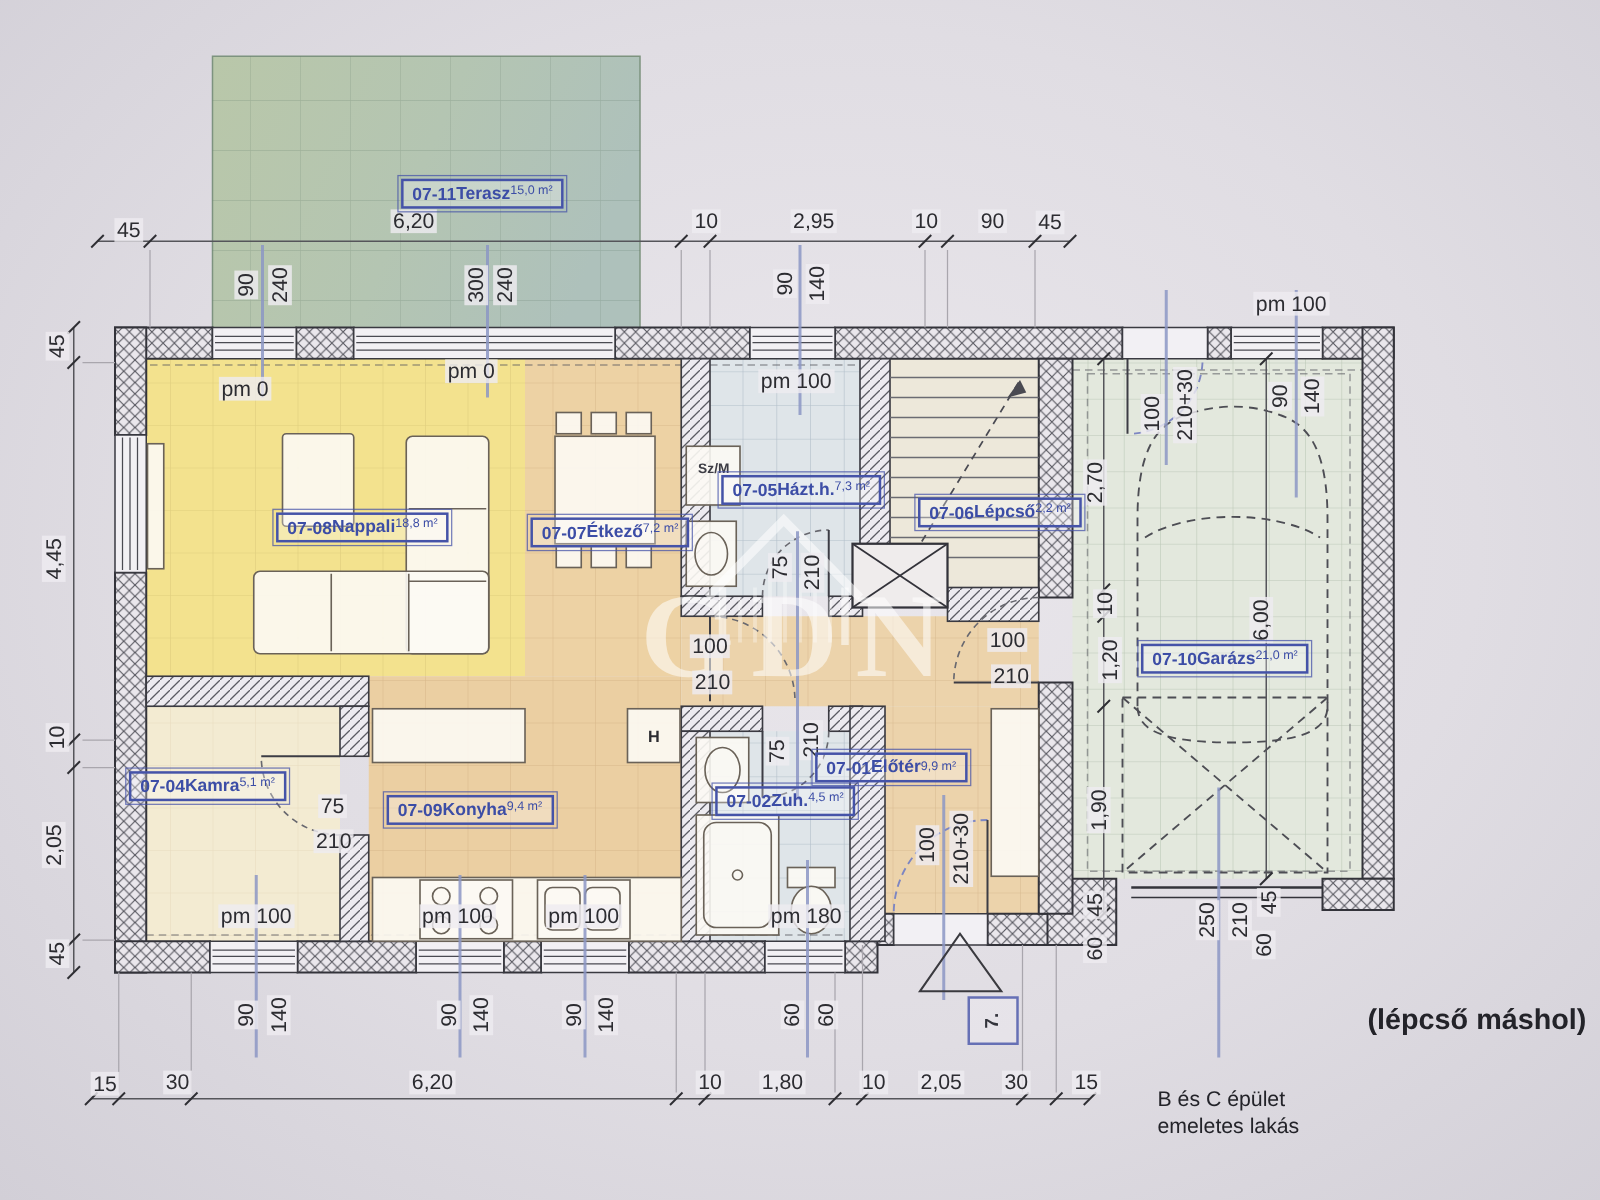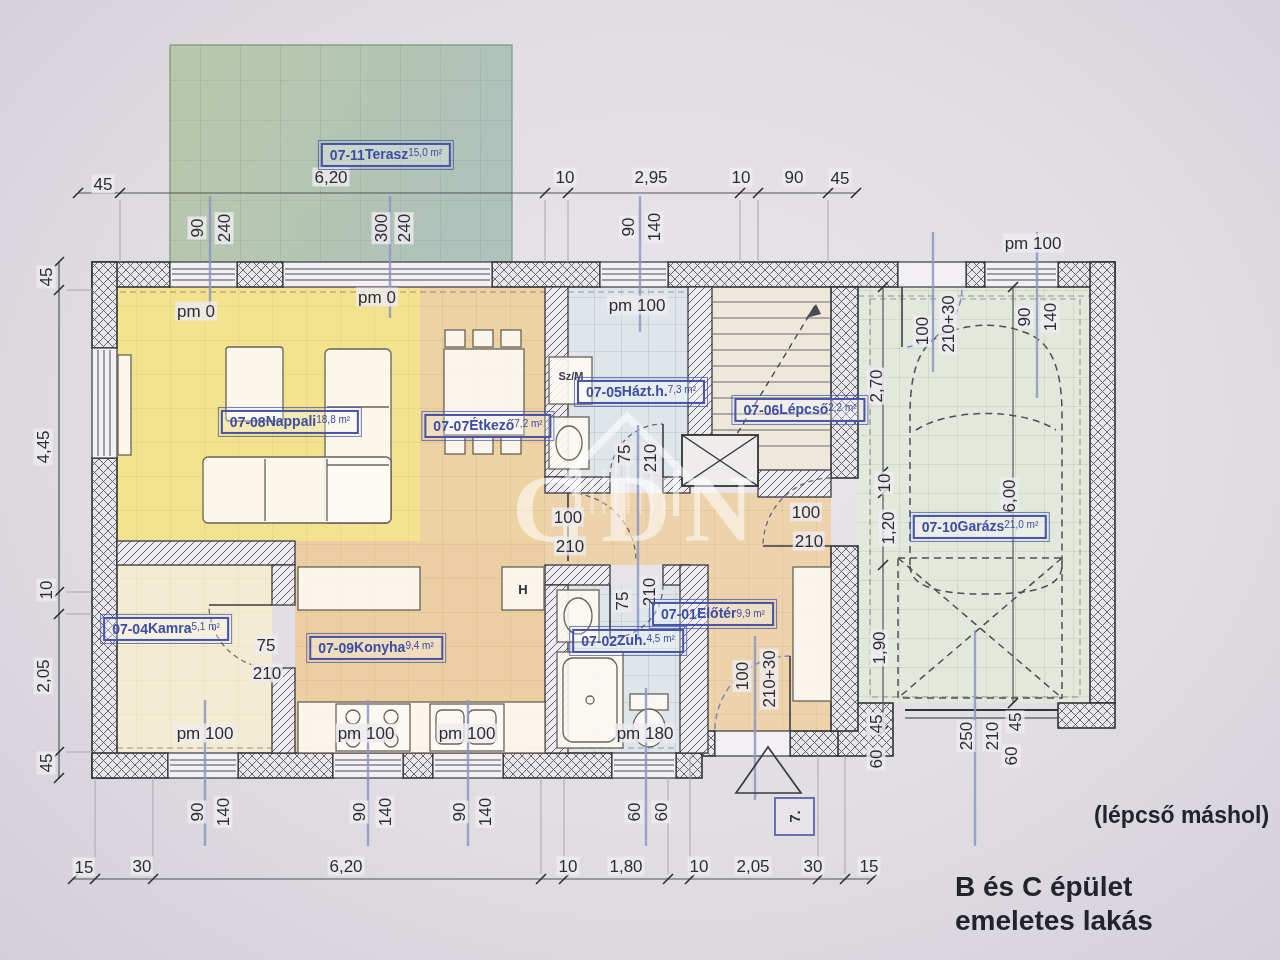--- a/index.html
+++ b/index.html
@@ -17,21 +17,21 @@
   .dim.sm{font-size:13px;background:none;font-weight:bold;}
   .room{position:absolute;transform:translate(-50%,-50%);z-index:6;text-align:center;
     color:#3c4da6;border:2px solid #4553a8;outline:1px solid rgba(69,83,168,.75);outline-offset:2px;
     background:rgba(253,253,255,.30);padding:2px 7px;display:flex;}
   .room .rc{font-weight:bold;font-size:14px;line-height:1.15;}
   .room .rn{font-weight:bold;font-size:14px;line-height:1.1;}
   .room .ra{font-size:10px;line-height:1.15;}
   .k3b{position:absolute;left:995px;top:778px;font-size:57px;font-weight:600;
     color:#1f1f24;letter-spacing:1px;z-index:6;}
   .k3bnote{position:absolute;left:1094px;top:802px;font-size:23px;font-weight:600;color:#232329;z-index:6;}
-  .bld{position:absolute;left:955px;top:870px;font-size:28px;font-weight:bold;color:#232329;
+  .bld{position:absolute;left:926px;top:870px;font-size:17px;font-weight:normal;color:#232329;
     line-height:1.22;z-index:6;}
   .stamp{position:absolute;left:774px;top:797px;width:37px;height:35px;border:2px solid #6670b5;
     display:flex;align-items:center;justify-content:center;z-index:6;background:rgba(240,238,242,.4);}
   .stamp span{transform:rotate(-90deg);font-weight:bold;font-size:15px;color:#33343c;}
 </style>
 </head>
 <body>
 
 <div class="stage">
 

